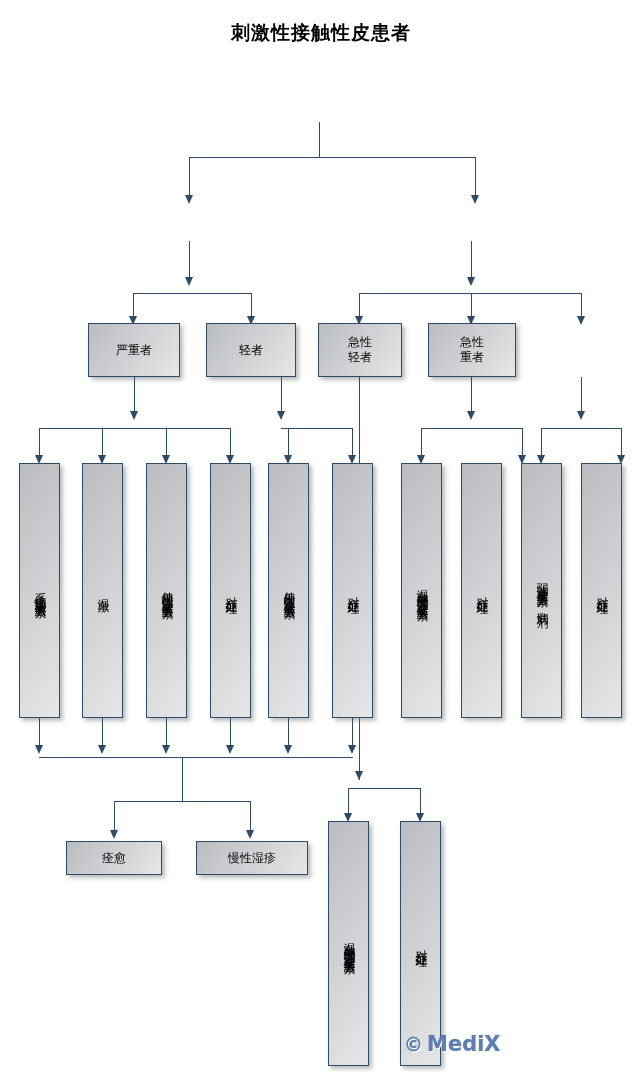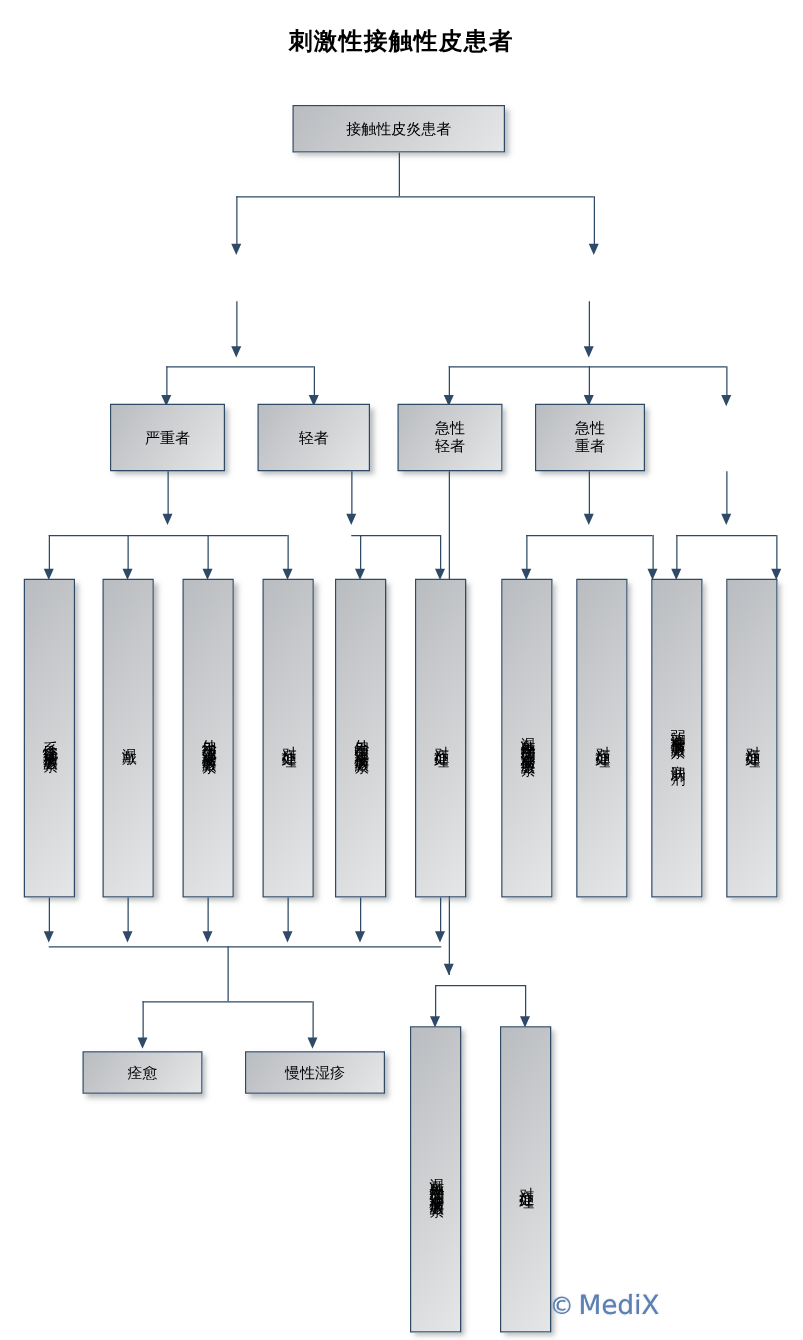--- a/index.html
+++ b/index.html
@@ -61,43 +61,39 @@
     border-left:4px solid transparent;
     border-right:4px solid transparent;
     border-top:9px solid #2e4a66;
   }
 
   
   .watermark {
     position:absolute;
     left:404px; top:1032px;
     font-size:21px;
-    font-weight:normal;
+    font-weight:bold;
     color:#5b7fb5;
     text-shadow:1px 1px 0 #ffffff, 0 0 1px #3a5d93;
     letter-spacing:0px;
     white-space:nowrap;
-    margin-left:36px;
   }
   .watermark .cmark {
     display:inline-block;
     font-size:19px;
     margin-right:4px;
   }
 </style>
 </head>
 <body>
 
 <div id="canvas">
 
   <div class="title">刺激性接触性皮患者</div>
 
-  <div class="node h" style="left:234px; top:84px; width:170px; height:38px;">
-    <span>接触性皮炎患者</span>
-  </div>
 
   <div class="ln lnv" style="left:319px; top:122px; width:1px; height:35px;"></div>
   <div class="ln lnh" style="left:189px; top:157px; width:286px; height:1px;"></div>
   <div class="ln lnv" style="left:189px; top:157px; width:1px; height:40px;"></div>
   <div class="arrow" style="left:185px; top:195px;"></div>
   <div class="ln lnv" style="left:475px; top:157px; width:1px; height:40px;"></div>
   <div class="arrow" style="left:471px; top:195px;"></div>
 
 
   <div class="ln lnv" style="left:189px; top:241px; width:1px; height:38px;"></div>

